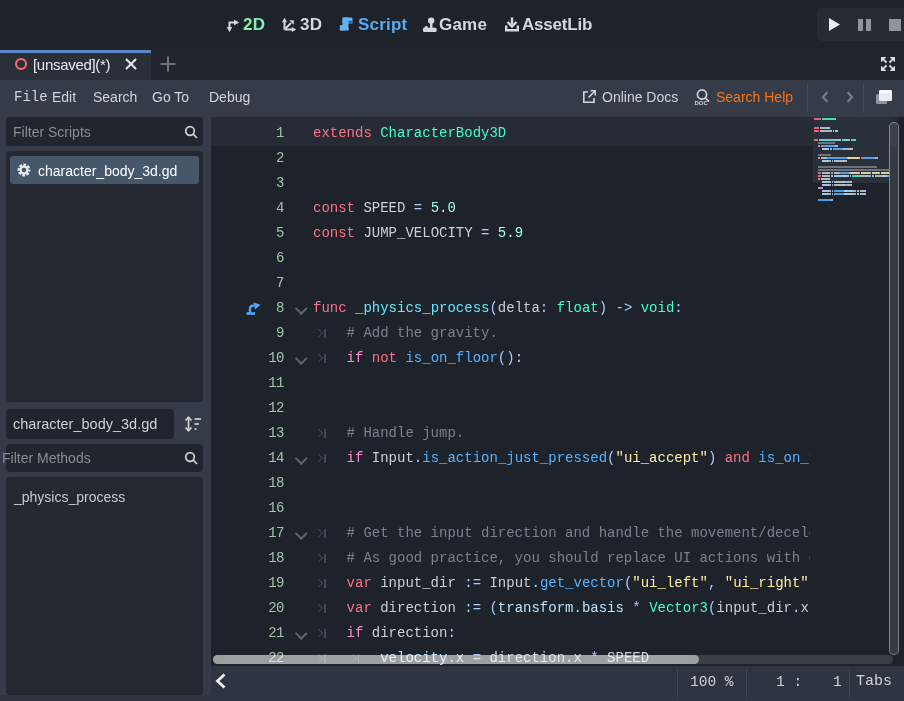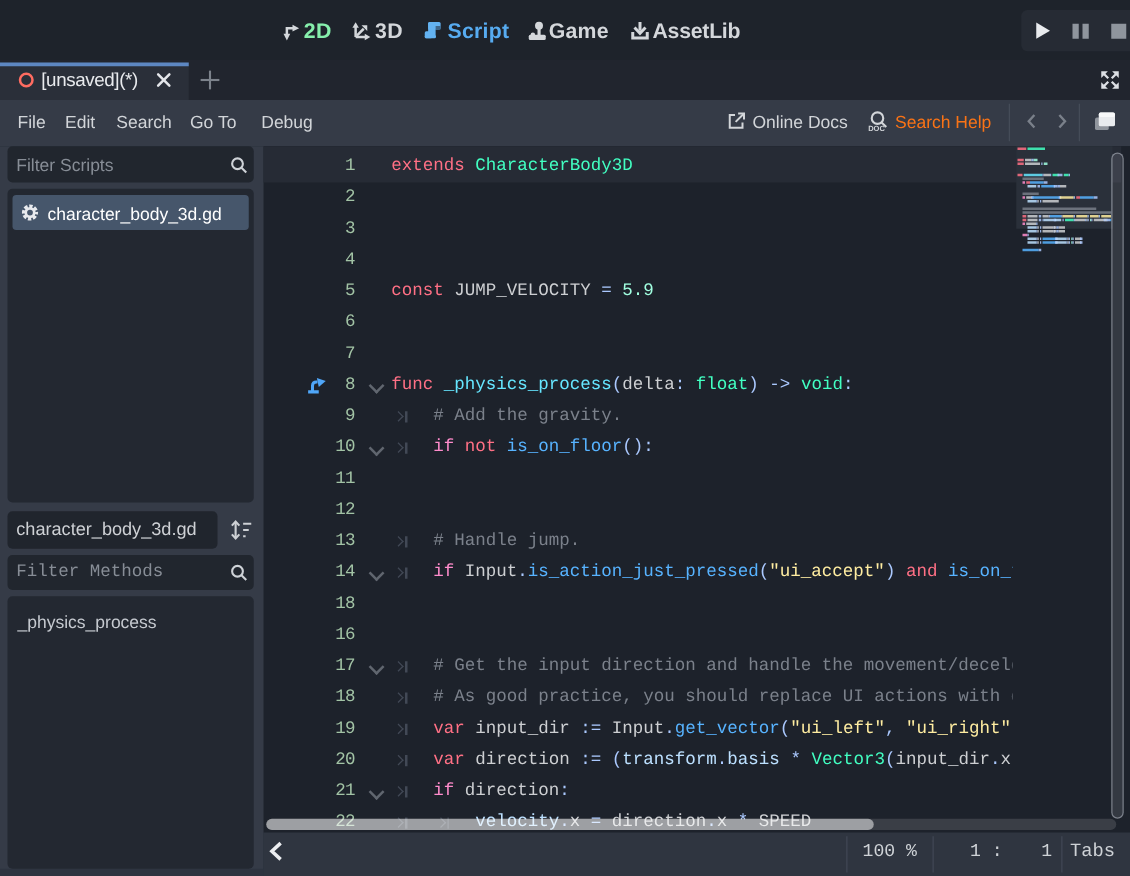--- a/index.html
+++ b/index.html
@@ -97,21 +97,21 @@
         <path d="M2.2,2.2 L6.6,6.6"></path>
         <path d="M9.7,1 L15,1 L15,6.3 Z" stroke="none"></path>
         <path d="M13.8,2.2 L9.4,6.6"></path>
         <path d="M1,9.7 L1,15 L6.3,15 Z" stroke="none"></path>
         <path d="M2.2,13.8 L6.6,9.4"></path>
         <path d="M15,9.7 L15,15 L9.7,15 Z" stroke="none"></path>
         <path d="M13.8,13.8 L9.4,9.4"></path>
       </g>
     </svg>
 <div class="abs" style="left:0px;top:79.5px;width:904px;height:37px;background:#353b47;"></div>
-<div class="abs" style="left:14px;top:89px;font-size:14px;color:#d2d5d9;font-weight:400;font-family:Liberation Sans, sans-serif;white-space:pre;">File</div>
+<div class="abs" style="left:14px;top:89px;font-size:14px;color:#d2d5d9;font-weight:400;font-family:Liberation Mono, monospace;white-space:pre;">File</div>
 <div class="abs" style="left:52px;top:89px;font-size:14px;color:#d2d5d9;font-weight:400;font-family:Liberation Sans,sans-serif;white-space:pre;">Edit</div>
 <div class="abs" style="left:93px;top:89px;font-size:14px;color:#d2d5d9;font-weight:400;font-family:Liberation Sans,sans-serif;white-space:pre;">Search</div>
 <div class="abs" style="left:152px;top:89px;font-size:14px;color:#d2d5d9;font-weight:400;font-family:Liberation Sans,sans-serif;white-space:pre;">Go To</div>
 <div class="abs" style="left:209px;top:89px;font-size:14px;color:#d2d5d9;font-weight:400;font-family:Liberation Sans,sans-serif;white-space:pre;">Debug</div>
 <svg class="abs" style="left:581px;top:89px" width="16" height="16" viewBox="0 0 16 16">
       <g stroke="#d2d5d9" stroke-width="1.6" fill="none">
         <path d="M7,3 L2.8,3 L2.8,13.2 L13,13.2 L13,9"></path>
         <path d="M7.5,8.5 L14,2"></path>
         <path d="M9.5,1.8 L14.2,1.8 L14.2,6.5" fill="none"></path>
       </g>
@@ -163,35 +163,35 @@
       <g stroke="#ced1d5" stroke-width="1.7" fill="none">
         <path d="M4.5,3.5 L4.5,16.5"></path>
         <path d="M1.5,6.5 L4.5,3.2 L7.5,6.5"></path>
         <path d="M1.5,13.5 L4.5,16.8 L7.5,13.5"></path>
         <path d="M10.5,5 L17,5"></path>
         <path d="M10.5,10 L15,10"></path>
         <path d="M10.5,15 L12.5,15"></path>
       </g>
     </svg>
 <div class="abs" style="left:6px;top:444px;width:197px;height:28px;background:#21262e;border-radius:4px"></div>
-<div class="abs" style="left:13px;top:450px;font-size:14px;color:#878d96;font-weight:400;font-family:Liberation Mono, monospace;white-space:pre;">Filter Methods</div>
+<div class="abs" style="left:2px;top:450px;font-size:14px;color:#878d96;font-weight:400;font-family:Liberation Sans, sans-serif;white-space:pre;">Filter Methods</div>
 <svg class="abs" style="left:184px;top:451px" width="15" height="15" viewBox="0 0 15 15">
       <g stroke="#ced2d7" stroke-width="1.7" fill="none">
         <circle cx="6" cy="6" r="4.3"></circle>
         <path d="M9.2,9.2 L13,13"></path>
       </g>
     </svg>
 <div class="abs" style="left:6px;top:477px;width:197px;height:218px;background:#232831;border-radius:4px"></div>
 <div class="abs" style="left:14px;top:489px;font-size:14px;color:#c6cad0;font-weight:400;font-family:Liberation Sans,sans-serif;white-space:pre;">_physics_process</div>
 <div class="abs" style="left:211px;top:116.5px;width:693px;height:549.5px;background:#1d222b;"></div>
 <div class="abs" style="left:211px;top:116.5px;width:686px;height:29px;background:#262b35;"></div>
 <div class="row" style="top:120.5px"><span class="num">1</span><div class="code"><span class="k">extends</span><span class="w"> </span><span class="t">CharacterBody3D</span></div></div>
 <div class="row" style="top:145.5px"><span class="num">2</span><div class="code"></div></div>
 <div class="row" style="top:170.5px"><span class="num">3</span><div class="code"></div></div>
-<div class="row" style="top:195.5px"><span class="num">4</span></div>
+<div class="row" style="top:195.5px"><span class="num">4</span><div class="code"><span class="k">const</span><span class="w"> SPEED </span><span class="o">=</span><span class="w"> </span><span class="n">5.0</span></div></div>
 <div class="row" style="top:220.5px"><span class="num">5</span><div class="code"><span class="k">const</span><span class="w"> JUMP_VELOCITY </span><span class="o">=</span><span class="w"> </span><span class="n">5.9</span></div></div>
 <div class="row" style="top:245.5px"><span class="num">6</span><div class="code"></div></div>
 <div class="row" style="top:270.5px"><span class="num">7</span><div class="code"></div></div>
 <div class="row" style="top:295.5px"><span class="num">8</span><div class="code"><span class="k">func</span><span class="w"> </span><span class="d">_physics_process</span><span class="o">(</span><span class="w">delta</span><span class="o">:</span><span class="w"> </span><span class="t">float</span><span class="o">) -&gt;</span><span class="w"> </span><span class="t">void</span><span class="o">:</span></div></div>
 <div class="row" style="top:320.5px"><span class="num">9</span><div class="code"><span class="tb"></span><span class="g"># Add the gravity.</span></div></div>
 <div class="row" style="top:345.5px"><span class="num">10</span><div class="code"><span class="tb"></span><span class="c">if</span><span class="w"> </span><span class="k">not</span><span class="w"> </span><span class="f">is_on_floor</span><span class="o">():</span></div></div>
 <div class="row" style="top:370.5px"><span class="num">11</span></div>
 <div class="row" style="top:395.5px"><span class="num">12</span><div class="code"></div></div>
 <div class="row" style="top:420.5px"><span class="num">13</span><div class="code"><span class="tb"></span><span class="g"># Handle jump.</span></div></div>
 <div class="row" style="top:445.5px"><span class="num">14</span><div class="code"><span class="tb"></span><span class="c">if</span><span class="w"> Input</span><span class="o">.</span><span class="f">is_action_just_pressed</span><span class="o">(</span><span class="s">"ui_accept"</span><span class="o">)</span><span class="w"> </span><span class="k">and</span><span class="w"> </span><span class="f">is_on_floor</span></div></div>

